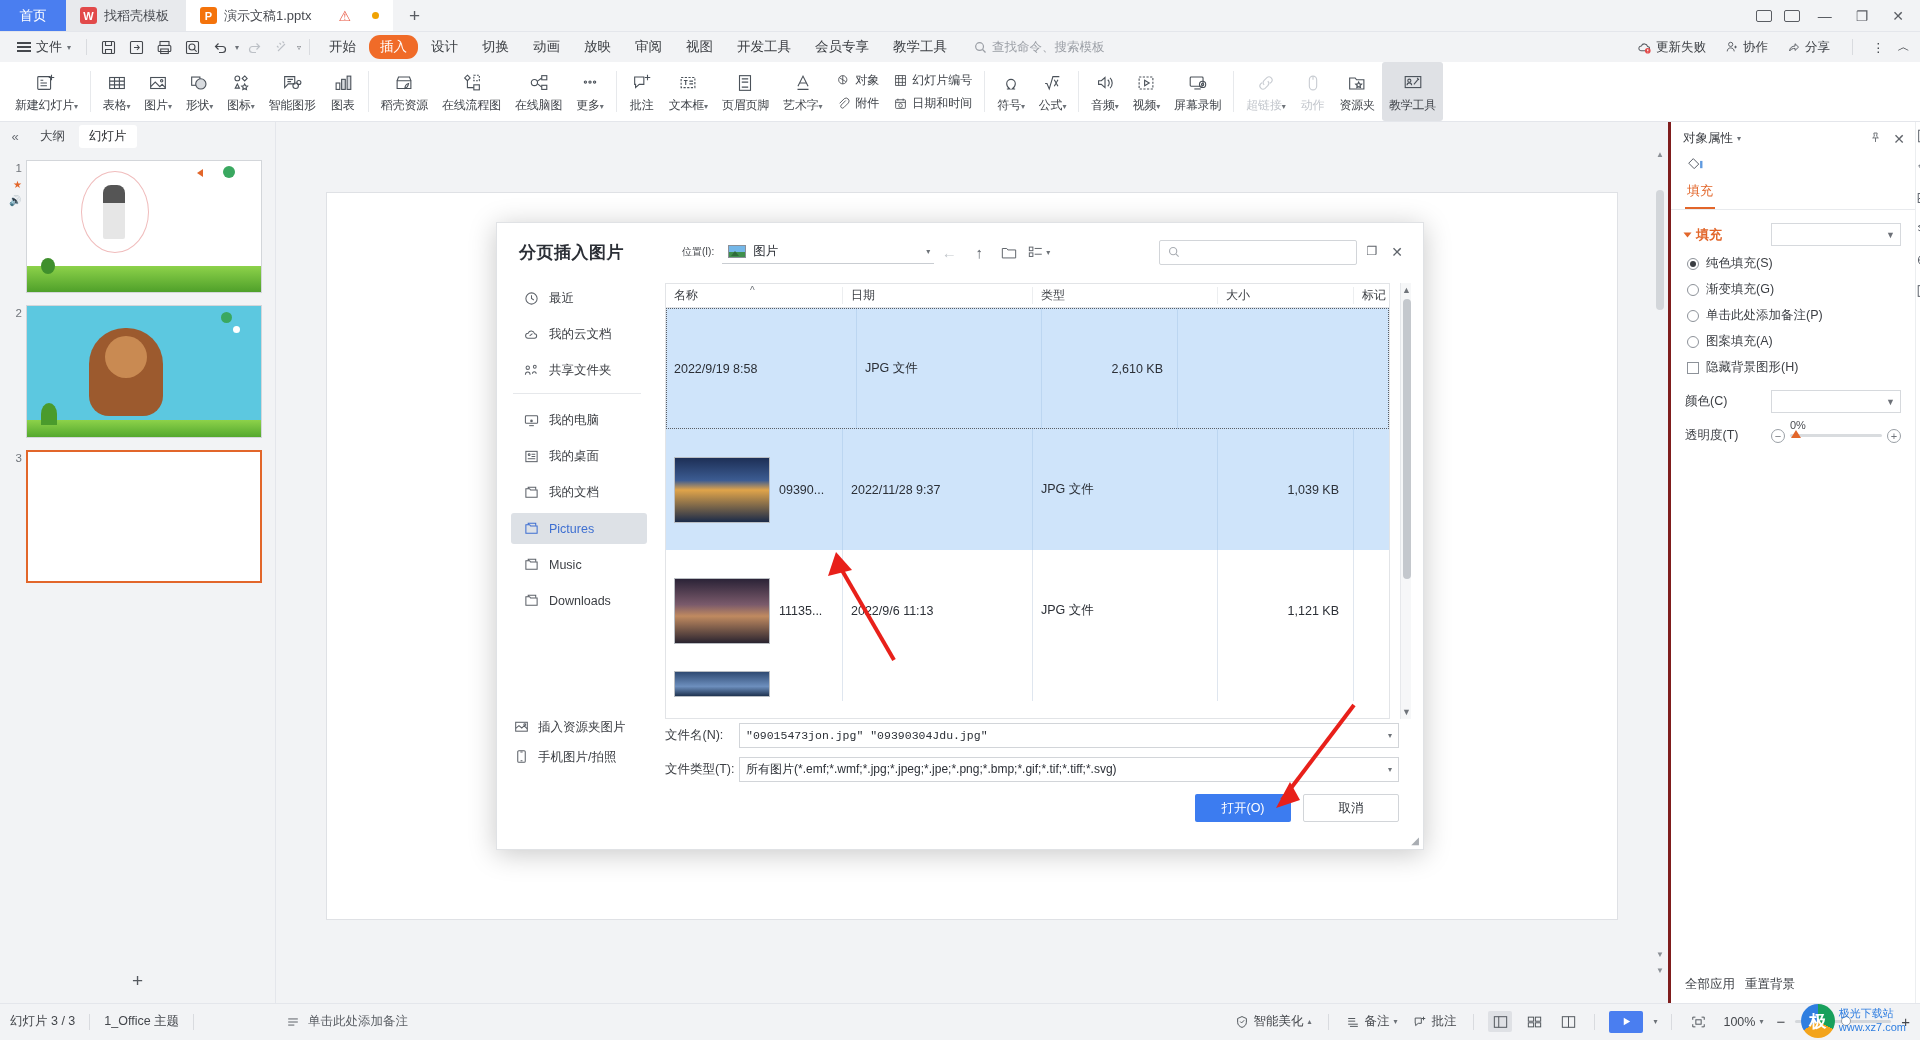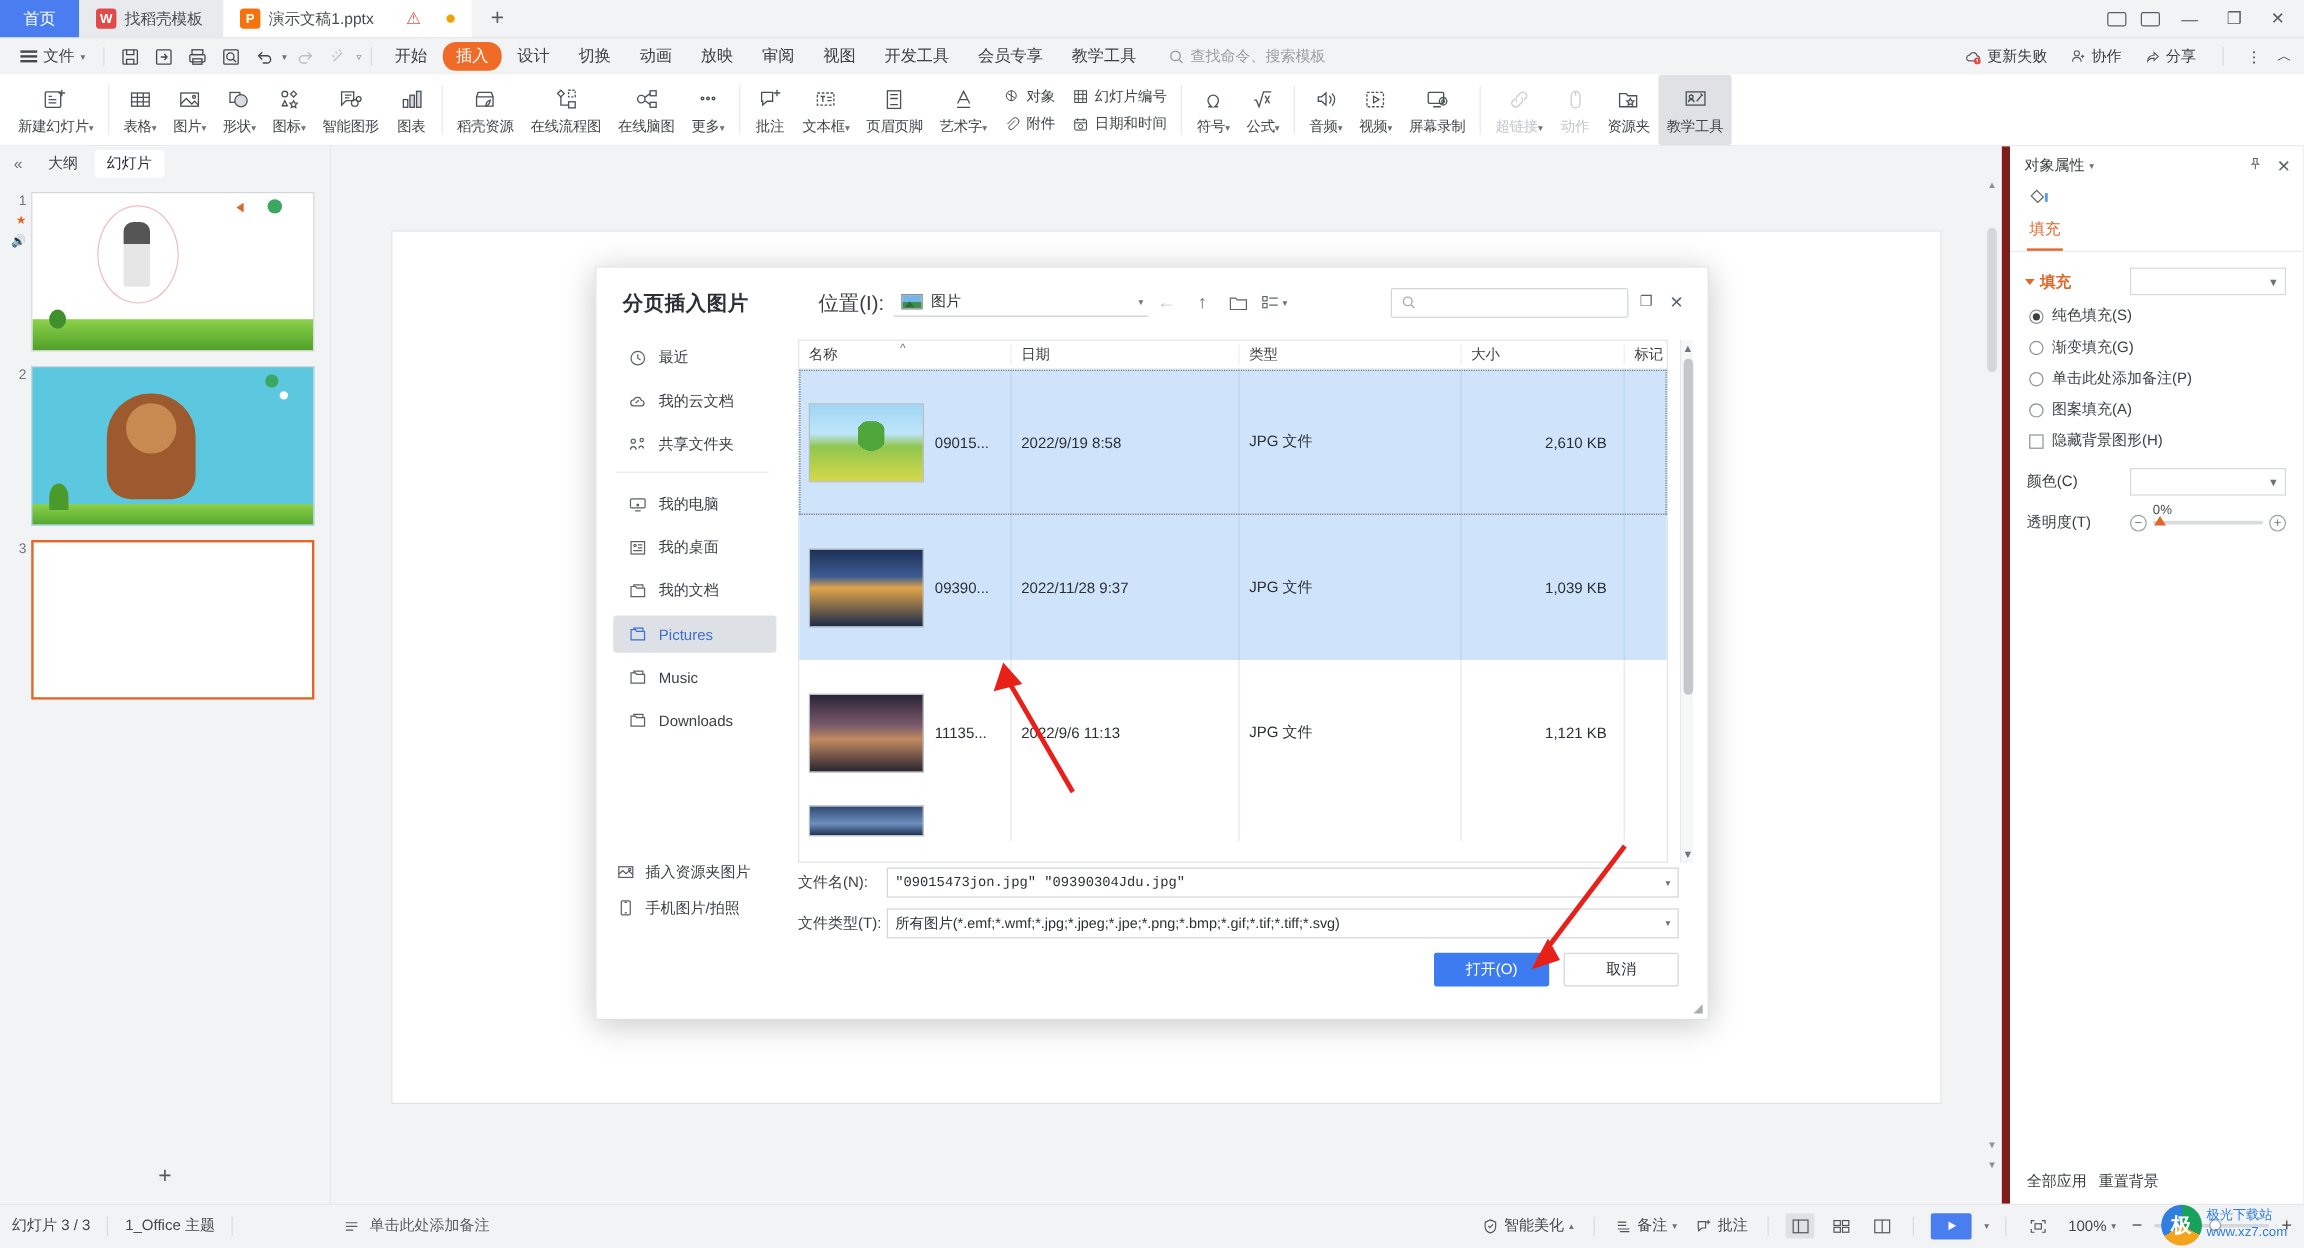--- a/index.html
+++ b/index.html
@@ -94,21 +94,21 @@
   .sl1 { background: #fff; }
   .sl2 { background: #5cc8e0; }
 
   
   .centerpane { flex: 1; background: #f2f3f5; display: flex; align-items: center; justify-content: center; position: relative;}
   .slide-canvas { width: 1292px; height: 728px; background: #fff; border: 1px solid #dfe1e5; margin-top: -14px;}
   .vscroll-c { position:absolute; right: 4px; top: 28px; bottom: 28px; width: 8px;}
   .vscroll-c .thumbbar { position:absolute; top:40px; width:8px; height:120px; background:#d3d6da; border-radius:4px;}
 
   
-  .rightpane { width: 252px; background: #fff; border-left: 7px solid #7f1d1d; display: flex; }
+  .rightpane { width: 252px; background: #fff; border-left: 3px solid #7f1d1d; display: flex; }
   .rp-main { flex: 1; padding: 0; display: flex; flex-direction: column;}
   .rp-head { display: flex; align-items: center; padding: 8px 10px 4px 12px; font-size: 12.5px; color: #3b3e43;}
   .rp-head .sp { margin-left: auto; display: flex; gap: 11px; color: #61656b; font-size: 14px;}
   .rp-tabico { padding: 4px 0 0 14px; color: #5a6069;}
   .rp-tabs { display: flex; padding: 0 0 0 14px; border-bottom: 1px solid #e8eaed; }
   .rp-tab { font-size: 13px; padding: 4px 2px 7px; color: #e2662a; border-bottom: 2px solid #e2662a; }
   .rp-body { padding: 13px 14px 0 14px; }
   .rp-secthead { display:flex; align-items:center; gap:6px; font-size: 13px; color: #e2662a; font-weight: bold; }
   .tri { width:0;height:0;border-left:5px solid #e2662a;border-top:4px solid transparent;border-bottom:4px solid transparent; transform: rotate(90deg); }
   .combo { height: 23px; border: 1px solid #d6d9dd; background: #fff; display:flex; align-items:center; justify-content:flex-end; padding-right:5px; font-size:9px; color:#6c7077;}
@@ -142,21 +142,21 @@
   .zoomknob { position:absolute; left: 46px; top:-4px; width: 10px; height: 10px; border-radius:50%; background:#fff; border: 1.5px solid #9aa0a6;}
   .sb-status-left { display:flex; align-items:center; gap:10px;}
 
   
   .dlg-shadow {
     position: absolute; left: 496px; top: 222px; width: 928px; height: 628px;
     background: #fff; box-shadow: 0 4px 26px rgba(0,0,0,.22); border: 1px solid #e0e2e5;
   }
   .dlg-top { display: flex; align-items: center; padding: 16px 14px 4px 22px; }
   .dlg-title { font-size: 17px; font-weight: bold; color: #2b2f36; letter-spacing: .5px; }
-  .loc-label { font-size: 17px; color: #3b3e43; margin-left: 58px;}
+  .loc-label { font-size: 10px; color: #3b3e43; margin-left: 58px;}
   .loc-combo {
     margin-left: 8px; width: 212px; border-bottom: 1px solid #c9cdd2; height: 24px;
     display: flex; align-items: center; gap: 7px; font-size: 12.5px; color: #2b2f36; padding: 0 4px 0 6px;
   }
   .mini-img { width: 18px; height: 13px; background: linear-gradient(#74b7e8 55%, #3f8f4c 55%); border: 1px solid #8b9099; flex:0 0 auto; position: relative;}
   .mini-img::after{content:'';position:absolute;left:2px;bottom:1px;width:0;height:0;border-left:4px solid transparent;border-right:4px solid transparent;border-bottom:5px solid #2f6b3a;}
   .nav-ico { width: 30px; height: 26px; display:flex; align-items:center; justify-content:center; color:#5f646b; font-size: 15px;}
   .nav-ico.dim { color: #c3c7cc; }
   .dlg-search {
     margin-left: auto; margin-right: 10px; width: 198px; height: 25px; border: 1px solid #d2d5d9; border-radius: 2px;
@@ -1034,24 +1034,20 @@
           <span class="sortmark">^</span>
         </span>
         <span class="col cd">日期</span>
         <span class="col ct">类型</span>
         <span class="col cs" style="justify-content:flex-start;padding-left:8px;"><span>大小</span></span>
         <span class="col cm">标记</span>
       </div>
 
       <div class="fa-rows">
         <div class="frow sel focus">
-          <span class="col cn">
-            <span class="thumbimg img-field"></span>
-            <span class="fname">09015...</span>
-          </span>
           <span class="col cd">2022/9/19 8:58</span>
           <span class="col ct">JPG 文件</span>
           <span class="col cs">2,610 KB</span>
           <span class="col cm"></span>
         </div>
         <div class="frow sel">
           <span class="col cn">
             <span class="thumbimg img-bridge"></span>
             <span class="fname">09390...</span>
           </span>

